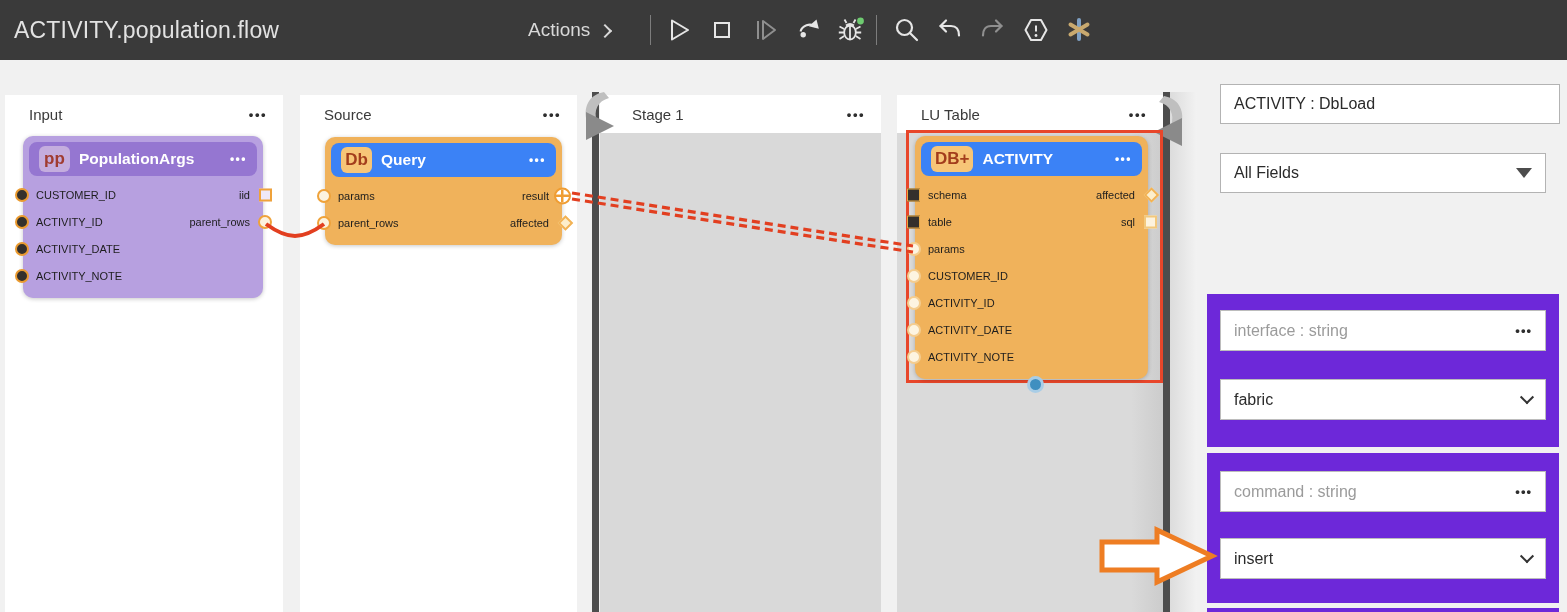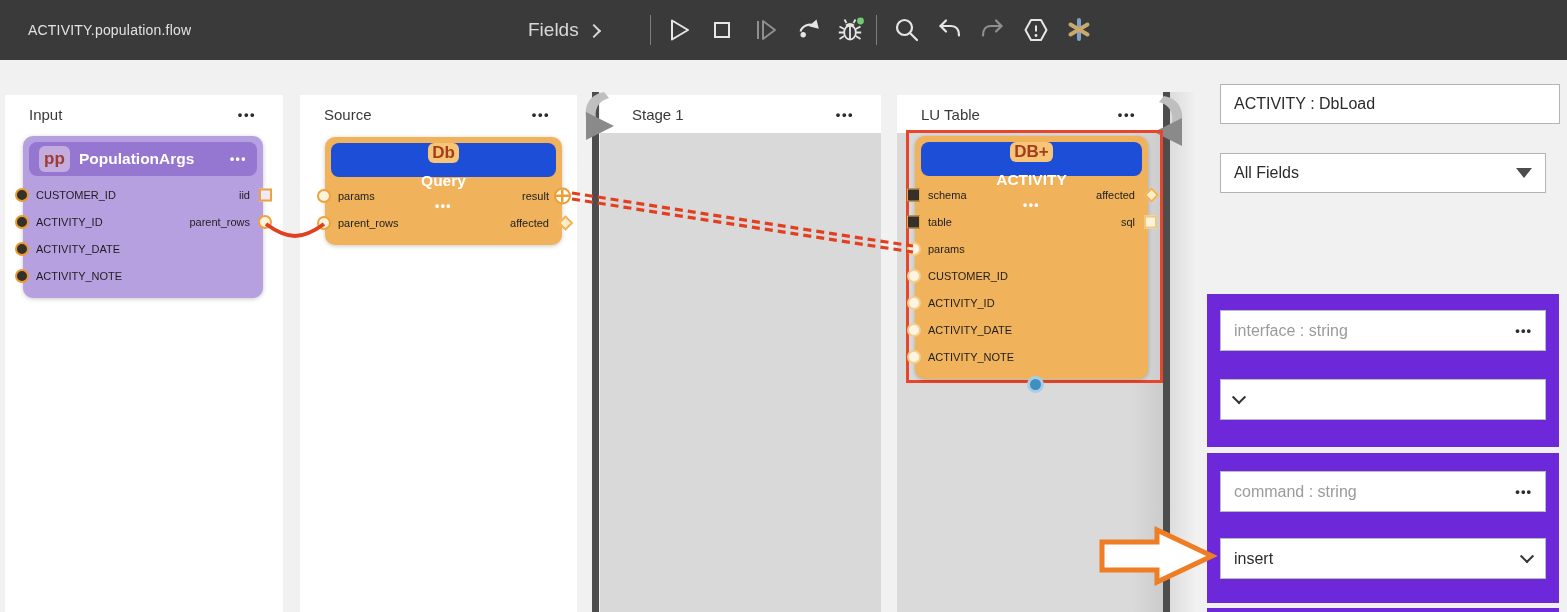--- a/index.html
+++ b/index.html
@@ -3,61 +3,61 @@
 <meta charset="utf-8">
 <style>
   * { box-sizing: border-box; margin: 0; padding: 0; }
   html,body { width:1567px; height:612px; overflow:hidden; }
   body { font-family:"Liberation Sans", sans-serif; background:#f1f1f1; }
   #app { position:relative; width:1567px; height:612px; background:#f1f1f1; overflow:hidden; }
 
   
   .hdr { position:absolute; left:0; top:0; width:1567px; height:60px; background:#3a3a3a; z-index:20; }
   .hdr-title { position:absolute; left:14px; top:0; height:60px; display:flex; align-items:center;
-               color:#e2e2e2; font-size:14px; letter-spacing:.2px;margin-left:14px; }
+               color:#e2e2e2; font-size:23px; letter-spacing:.2px; }
   .hdr-actions { position:absolute; left:528px; top:0; height:60px; display:flex; align-items:center; gap:10px;
                  color:#d9d9d9; font-size:19px; cursor:pointer; }
   .chev { width:10px; height:10px; border-right:2.5px solid #d9d9d9; border-bottom:2.5px solid #d9d9d9;
           transform:rotate(-45deg); margin-top:1px; }
   .vsep { position:absolute; top:15px; width:1px; height:30px; background:#7d7d7d; }
   .s1 { left:650px; } .s2 { left:876px; }
   .tools { position:absolute; top:0; height:60px; display:flex; align-items:center; gap:9px; }
   .t1 { left:662px; } .t2 { left:890px; }
   .icon-btn { background:none; border:none; width:34px; height:40px; display:flex; align-items:center;
               justify-content:center; cursor:pointer; padding:0; }
   .icon-btn svg { display:block; }
 
   
   .col { position:absolute; top:95px; height:517px; z-index:1; }
   .col-input  { left:5px;   width:278px; background:#ffffff; }
   .col-source { left:300px; width:277px; background:#ffffff; }
   .col-stage  { left:600px; width:281px; }
   .col-lu     { left:897px; width:266px; }
-  .col-hd { height:38px; display:flex; align-items:center; padding:0 27px 0 24px; background:#fff; }
+  .col-hd { height:38px; display:flex; align-items:center; padding:0 16px 0 24px; background:#fff; }
   .col-stage .col-hd { padding-left:32px; }
   .col-title { font-size:15px; color:#3a3a3a; }
   .col-dots { margin-left:auto; color:#2e2e2e; font-size:13px; font-weight:bold; letter-spacing:1.5px; cursor:pointer; }
   .col-body { height:479px; background:#d9d9d9; }
   .col-lu .col-body { background:linear-gradient(to right,#dadada 0 88%,#cccccc 100%); }
 
   .bar { position:absolute; top:92px; width:7px; height:520px; background:#4d4d4d; z-index:2; }
   .b1 { left:592px; } .b2 { left:1163px; }
   .grad-strip { position:absolute; left:1170px; top:92px; width:27px; height:520px;
                 background:linear-gradient(to right,#dcdcdc,#f2f2f2); z-index:2; }
   .ribbon { position:absolute; z-index:3; }
 
   
   .node { position:absolute; border-radius:10px; box-shadow:0 1px 4px rgba(0,0,0,.22);
           padding-bottom:9px; z-index:4; }
   .purple { background:#b7a0e0; }
   .orange { background:#f0b25b; }
   .node-hd { height:34px; margin:6px 6px 5px 6px; border-radius:8px; display:flex; align-items:center;
              gap:9px; padding:0 10px; cursor:grab; }
   .purple .node-hd { background:#9576d1; }
-  .orange .node-hd { background:#1d4ed8;flex-direction:column; }
+  .orange .node-hd { background:#3b82f6; }
   .badge { min-width:31px; height:26px; border-radius:6px; display:inline-flex; align-items:center;
            justify-content:center; font-size:17px; font-weight:bold; padding:0 4px; }
   .purple .badge { background:#c4adde; color:#a03c31; }
   .orange .badge { background:#f7c577; color:#a33d1c; }
   .node-title { flex:1; color:#fff; font-weight:bold; font-size:15.5px; }
   .node-dots { color:#fff; font-size:12px; font-weight:bold; letter-spacing:1.5px; cursor:pointer; }
 
   .prow { position:relative; height:27px; display:flex; align-items:center; padding:0 13px;
           font-size:11px; color:#1d1d1d; }
   .lblL { flex:1; }
@@ -115,21 +115,21 @@
   .annot-arrow { position:absolute; left:1095px; top:526px; z-index:9; }
 </style>
 </head>
 <body>
 
 <div id="app">
 
   <div class="hdr">
     <div class="hdr-title">ACTIVITY.population.flow</div>
     <div class="hdr-actions">
-      <span>Fields</span>
+      <span>Actions</span>
       <span class="chev"></span>
     </div>
     <div class="vsep s1"></div>
 
     <div class="tools t1">
       <button class="icon-btn">
         <svg width="28" height="28" viewBox="0 0 28 28" fill="none" stroke="#e6e6e6" stroke-width="2" stroke-linejoin="round">
           <polygon points="7,4.5 23,14 7,23.5"></polygon>
           </svg>
       </button>
@@ -346,20 +346,21 @@
       <span class="val">All Fields</span>
       <span class="tri-down"></span>
     </div>
 
     <div class="card card1">
       <div class="fld cf1">
         <span class="ph">interface : string</span>
         <span class="mdots">•••</span>
       </div>
       <div class="fld cdd1">
+        <span class="val">fabric</span>
         <span class="chev-dn"></span>
       </div>
     </div>
 
     <div class="card card2">
       <div class="fld cf2">
         <span class="ph">command : string</span>
         <span class="mdots">•••</span>
       </div>
       <div class="fld cdd2">

